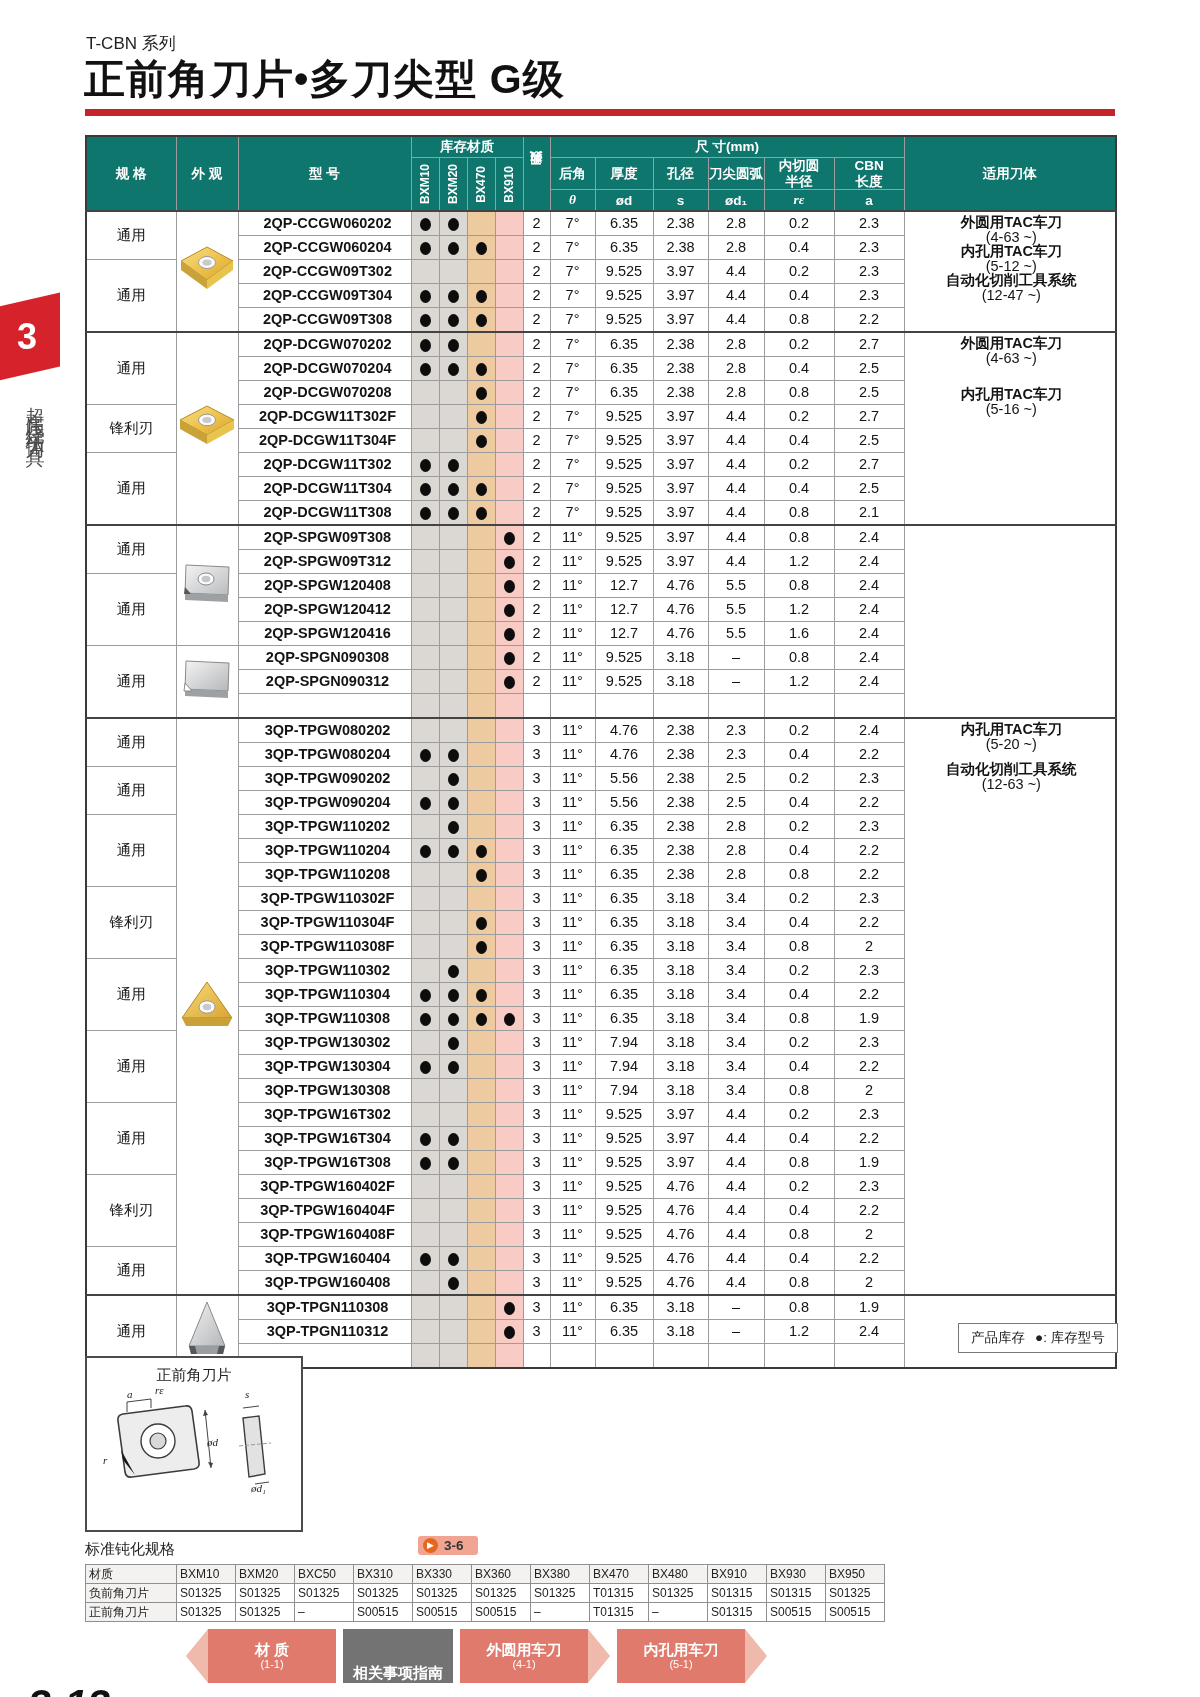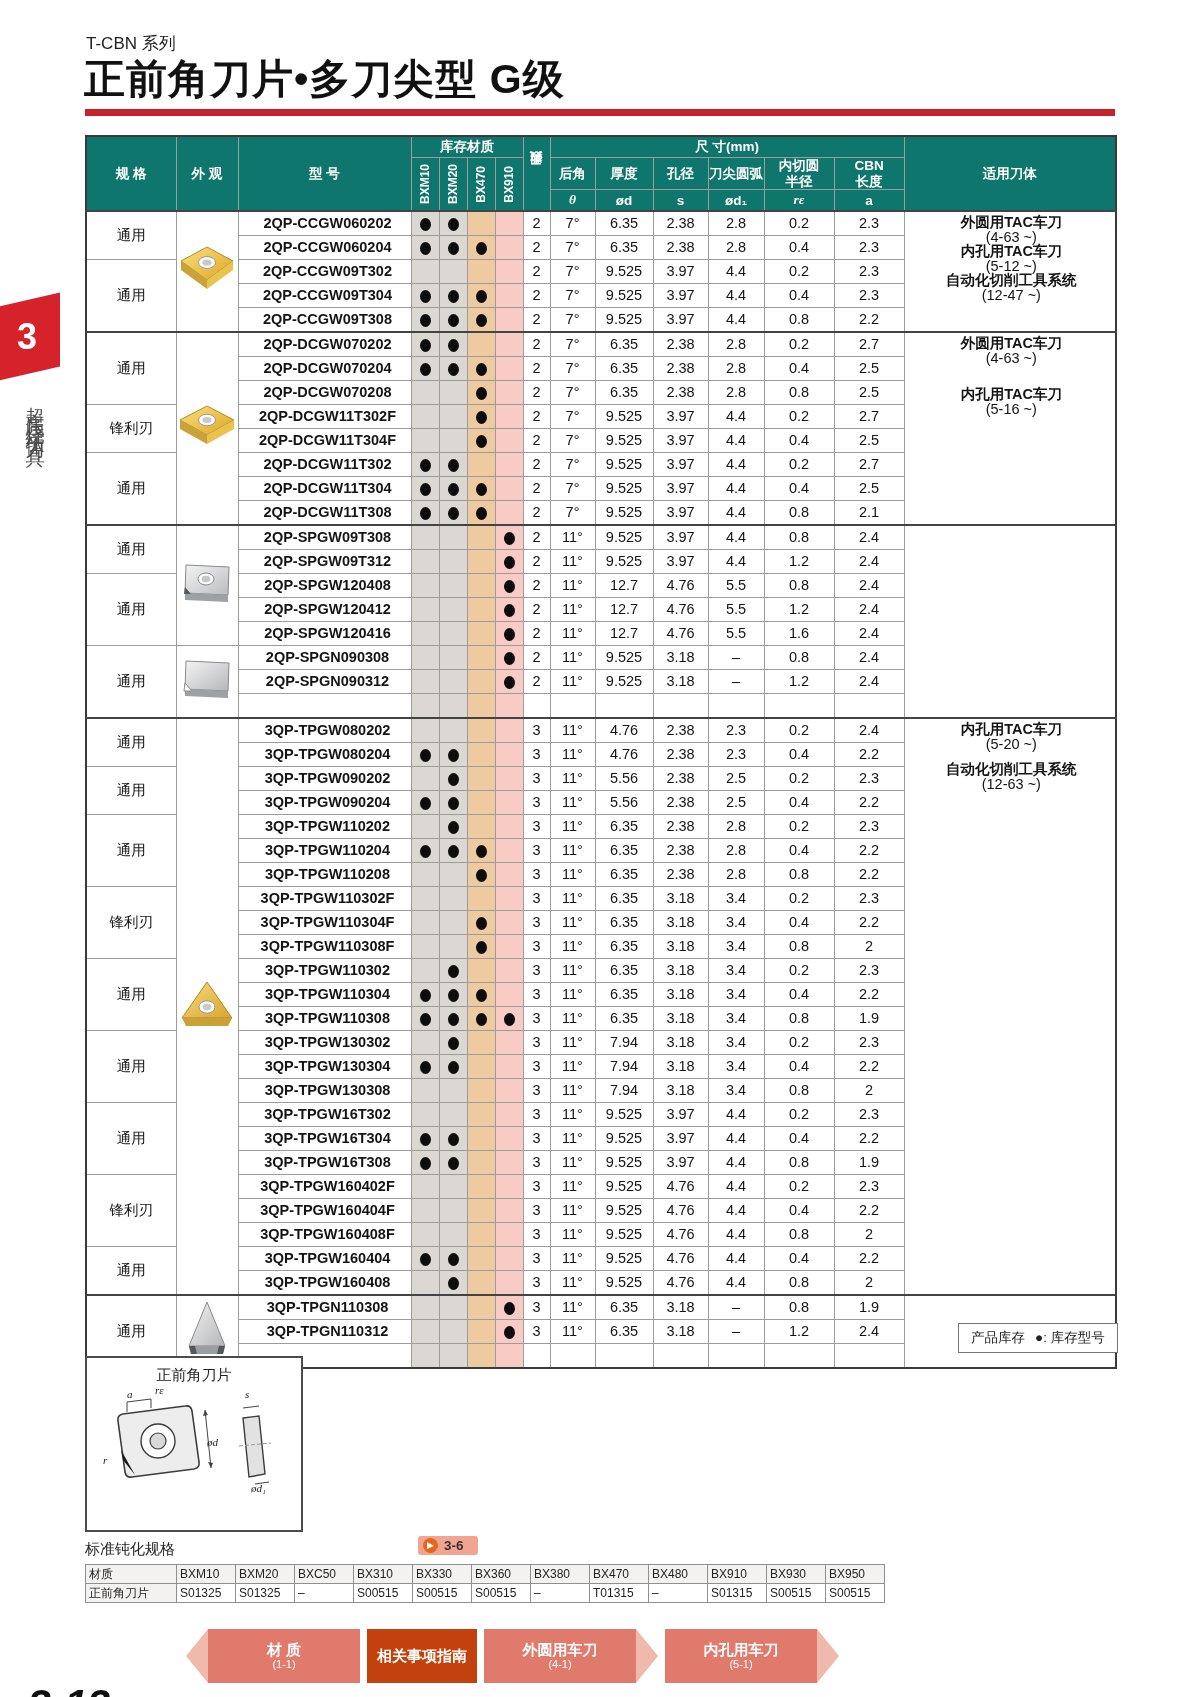--- a/index.html
+++ b/index.html
@@ -61,27 +61,27 @@
   .link-badge{position:absolute;left:418px;top:1536px;display:inline-flex;align-items:center;gap:6px;background:#f2a493;border-radius:3px;padding:2px 14px 2px 5px;}
   .link-badge .circ{width:15px;height:15px;border-radius:50%;background:#e4671f;color:#fff;font-size:9px;line-height:15px;text-align:center;}
   .link-badge .lt{font-size:13.5px;font-weight:bold;color:#333;}
   .honing-table{position:absolute;left:85px;top:1564px;border-collapse:collapse;table-layout:fixed;}
   .honing-table th,.honing-table td{border:1px solid #8f8f8f;font-size:12px;font-weight:normal;text-align:left;height:18px;padding:0 3px;color:#222;background:#fff;white-space:nowrap;}
   .honing-table th{background:#f4f2f0;}
   
   .page-num{position:absolute;left:28px;top:1681px;font-size:41px;font-weight:bold;font-style:italic;color:#111;}
   .nav{position:absolute;left:186px;top:1628px;display:flex;align-items:center;gap:7px;height:56px;}
   .nav-item{display:flex;align-items:center;height:54px;}
-  .nav-body{background:#e07a6c;color:#fff;height:54px;display:flex;flex-direction:column;justify-content:center;align-items:center;padding:0 28px;min-width:96px;}
+  .nav-body{background:#e07a6c;color:#fff;height:54px;display:flex;flex-direction:column;justify-content:center;align-items:center;padding:0 16px;min-width:96px;}
   .nl{font-size:15px;font-weight:bold;line-height:1.15;white-space:nowrap;}
   .ns{font-size:11px;line-height:1.2;}
   .ns:empty{display:none;}
   .head-l{width:0;height:0;border-top:27px solid transparent;border-bottom:27px solid transparent;border-right:22px solid #efb9ab;}
   .head-r{width:0;height:0;border-top:27px solid transparent;border-bottom:27px solid transparent;border-left:22px solid #efb9ab;}
-  .nav-box{background:#c2410c;color:#fff;height:54px;display:flex;align-items:center;padding:0 10px;font-size:15px;font-weight:bold;white-space:nowrap;}
+  .nav-box{background:#737373;color:#fff;height:54px;display:flex;align-items:flex-end;padding:0 10px;font-size:15px;font-weight:bold;white-space:nowrap;}
 </style>
 </head>
 <body>
 
 <div class="series-label">T-CBN 系列</div>
 <div class="page-title">正前角刀片•多刀尖型 G级</div>
 <div class="title-rule"></div>
 
 <div class="chapter-tab">
     <span>3</span>
@@ -1004,20 +1004,35 @@
         <th style="width: 52px;">BX380</th>
         <th style="width: 52px;">BX470</th>
         <th style="width: 52px; border-radius: 7px;">BX480</th>
         <th style="width: 52px;">BX910</th>
         <th style="width: 52px;">BX930</th>
         <th style="width: 52px;">BX950</th>
       </tr>
     </thead>
   <tbody id="honing-body">
       <tr>
+        <th>负前角刀片</th>
+        <td>S01325</td>
+        <td>S01325</td>
+        <td>S01325</td>
+        <td>S01325</td>
+        <td>S01325</td>
+        <td>S01325</td>
+        <td>S01325</td>
+        <td>T01315</td>
+        <td>S01325</td>
+        <td>S01315</td>
+        <td>S01315</td>
+        <td>S01325</td>
+      </tr>
+      <tr>
         <th>正前角刀片</th>
         <td>S01325</td>
         <td>S01325</td>
         <td>–</td>
         <td>S00515</td>
         <td>S00515</td>
         <td>S00515</td>
         <td>–</td>
         <td>T01315</td>
         <td>–</td>

